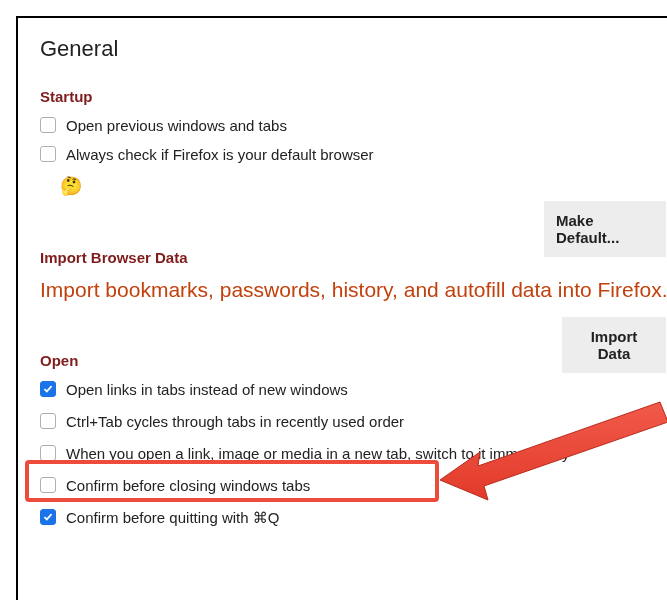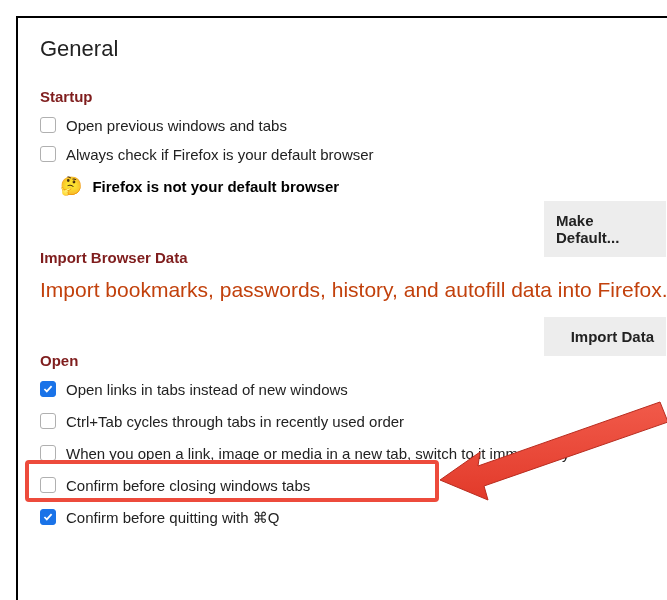--- a/index.html
+++ b/index.html
@@ -90,22 +90,22 @@
       cursor: pointer;
       font-family: inherit;
     }
     .btn-makedefault {
       top: 183px;
       width: 122px;
       text-align: left;
     }
     .btn-import {
       top: 299px;
-      width: 122px;
-      text-align: right;
+      width: 104px;
+      text-align: center;
     }
     .section-startup {
       margin-bottom: 52px;
     }
     .section-import {
       margin-bottom: 50px;
     }
     .import-desc {
       font-size: 21px;
       color: #c2410c;
@@ -151,21 +151,20 @@
       <span class="label">Open previous windows and tabs</span>
     </div>
 
     <div class="check-row">
       <span class="checkbox"></span>
       <span class="label">Always check if Firefox is your default browser</span>
     </div>
 
     <div class="default-row">
       <span class="emoji">🤔</span>
-      <span class="default-text">Firefox is not your default browser</span>
     </div>
   </div>
 
   <button class="btn btn-makedefault">Make Default...</button>
 
   <div class="section-import">
     <div class="section-header">Import Browser Data</div>
     <div class="import-desc">Import bookmarks, passwords, history, and autofill data into Firefox.</div>
   </div>
 

